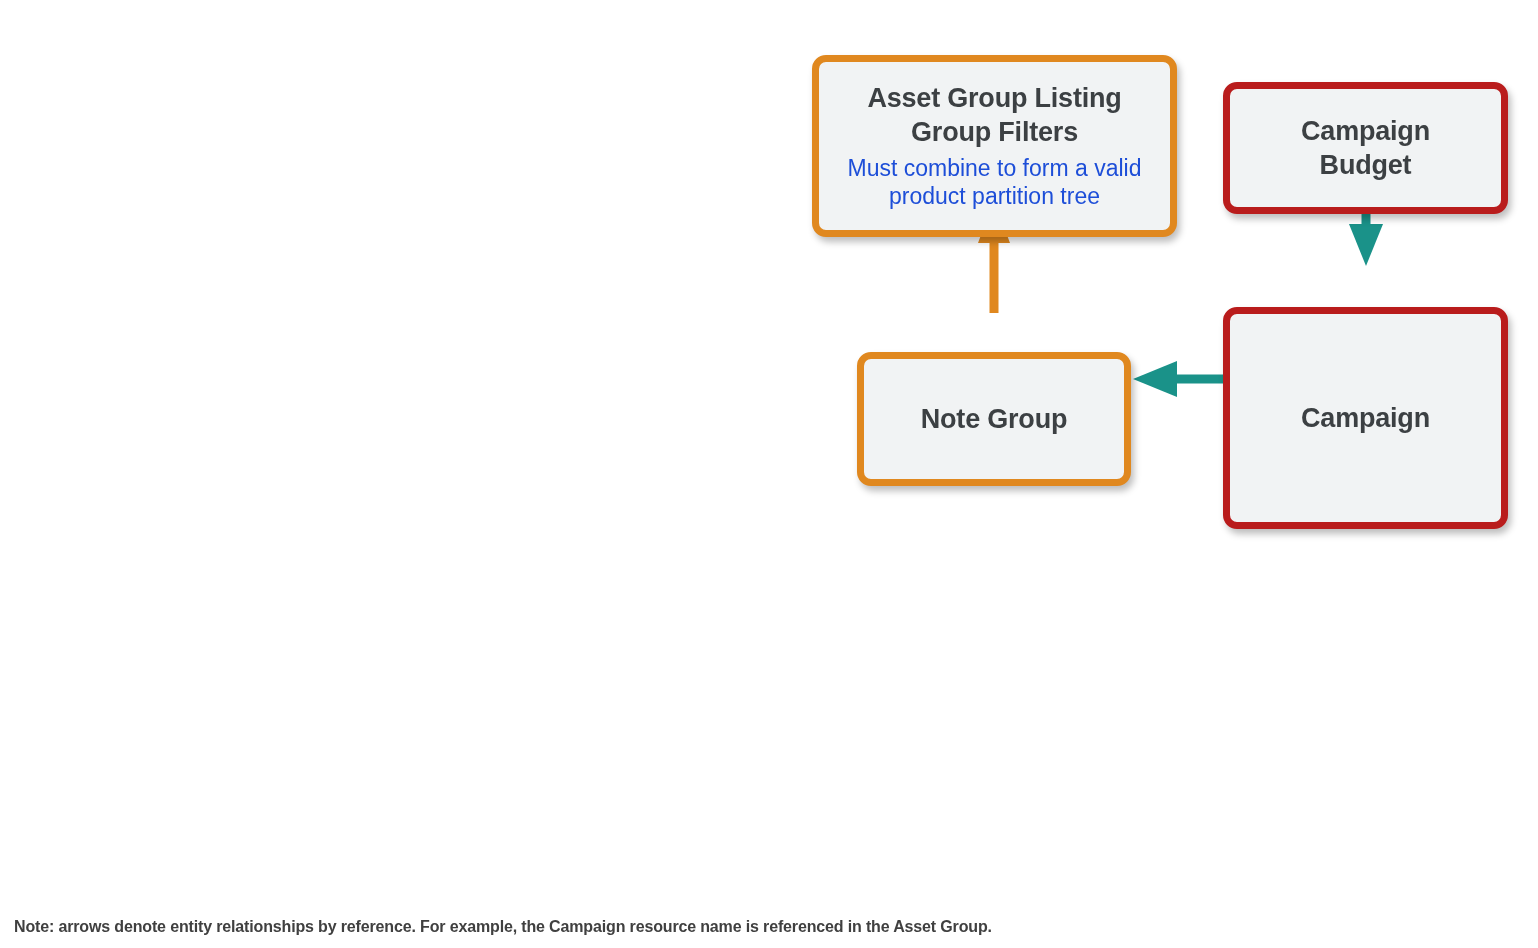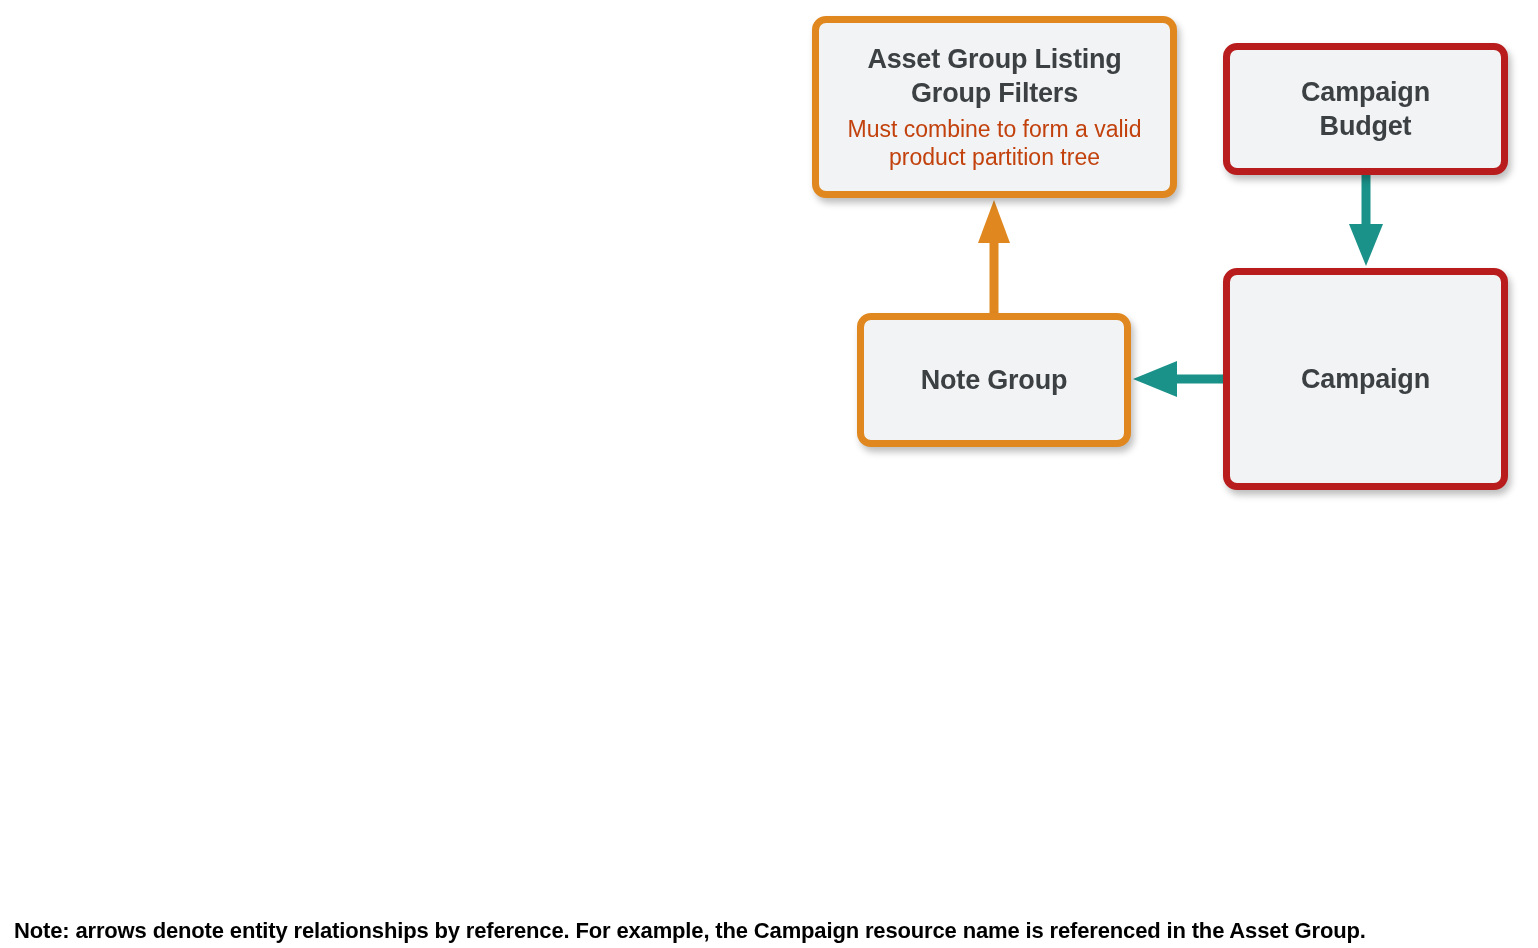--- a/index.html
+++ b/index.html
@@ -26,36 +26,37 @@
     box-sizing: border-box;
     background: #F1F3F4;
     border-radius: 14px;
     display: flex;
     flex-direction: column;
     align-items: center;
     justify-content: center;
     text-align: center;
     box-shadow: 3px 5px 7px rgba(0,0,0,0.26);
     z-index: 3;
+    margin-top: 39px;
   }
   .node.orange { border: 7px solid #E0881F; }
   .node.teal   { border: 7px solid #b91c1c; }
 
   .node-title {
     font-size: 27px;
     font-weight: bold;
     color: #3C4043;
     line-height: 1.26;
     letter-spacing: -0.2px;
     white-space: pre-line;
   }
   .node-sub {
     font-size: 23px;
     font-weight: normal;
-    color: #c2410c;
+    color: #1d4ed8;
     line-height: 1.21;
     margin-top: 6px;
     white-space: pre-line;
   }
 
   
   #node-alg-filters {
     left: 812px;  top: 16px;
     width: 365px; height: 182px;
     padding: 0 14px;
@@ -81,23 +82,23 @@
     width: 1538px; height: 948px;
     z-index: 1;
     pointer-events: none;
   }
 
   
   #footer-note {
     position: absolute;
     left: 14px;
     top: 918px;
-    font-size: 22px;
+    font-size: 16px;
     font-weight: bold;
-    color: #000000;
+    color: #404040;
     letter-spacing: -0.15px;
     white-space: nowrap;
   }
 </style>
 </head>
 <body>
 
 <div id="canvas">
 
   <svg id="connectors" viewBox="0 0 1538 948" width="1538" height="948" xmlns="http://www.w3.org/2000/svg">

